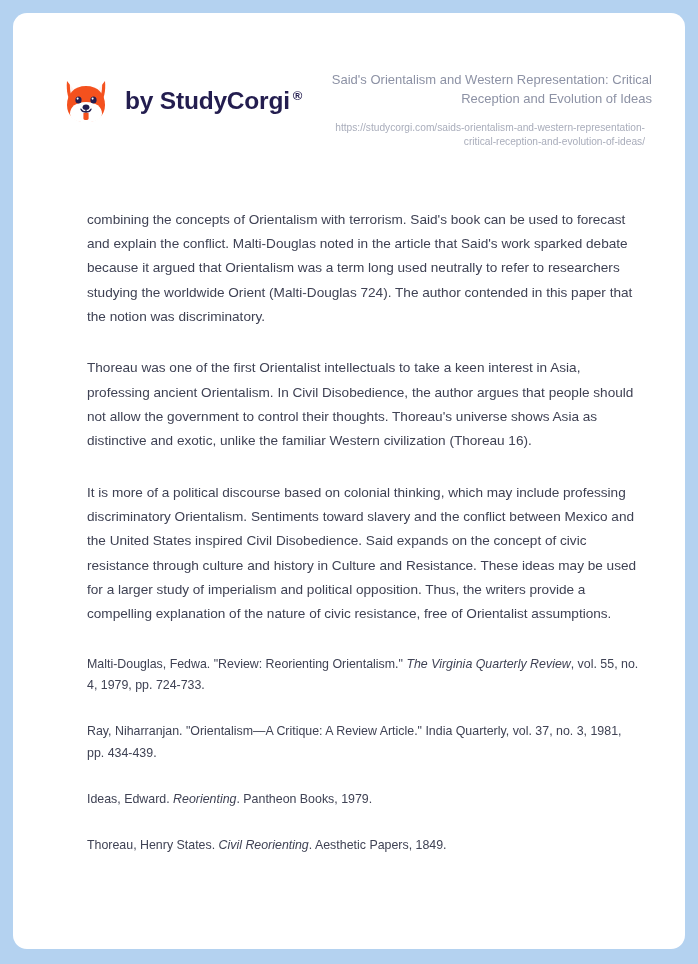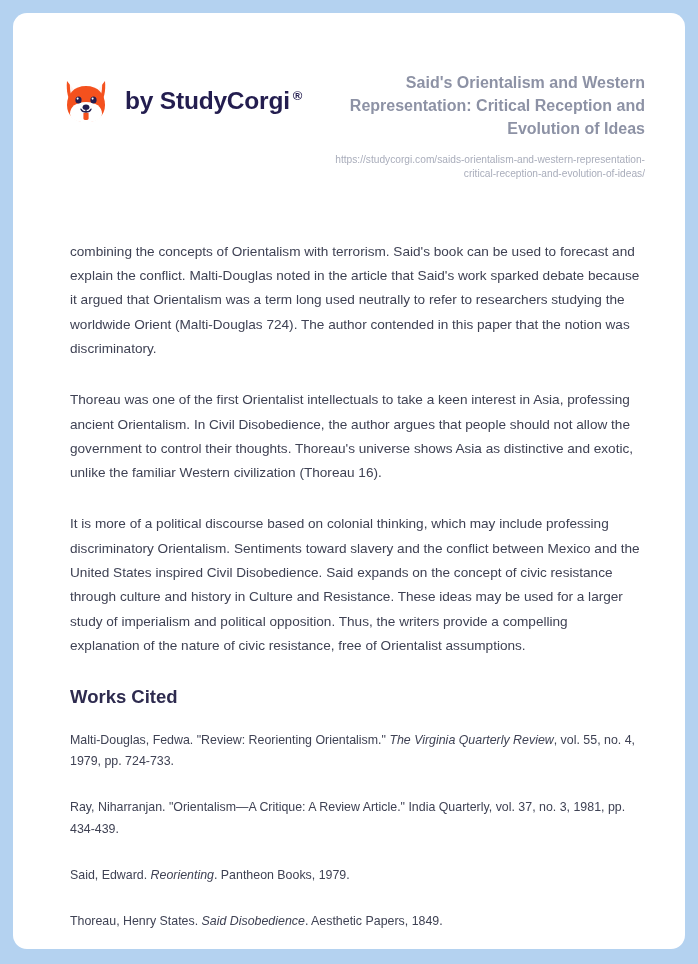--- a/index.html
+++ b/index.html
@@ -62,36 +62,36 @@
     margin-left: 3px;
     line-height: 1;
   }
   .header-meta {
     text-align: right;
     flex: 0 1 auto;
     max-width: 340px;
     padding-top: 8px;
   }
   .header-title {
-    font-size: 16px;
-    font-weight: bold;
+    font-size: 13px;
+    font-weight: normal;
     color: #8d92a5;
     line-height: 1.45;
-    margin: 0 12px 8px 0;
+    margin: 0 5px 8px 0;
   }
   .header-url {
     font-size: 10.2px;
     color: #a9adbb;
     line-height: 1.42;
     margin: 12px;
     word-break: break-word;
   }
   
   .doc-body {
-    padding: 0 45px 0 57px;
+    padding: 0 45px 0 74px;
     margin-top: 46px;
   }
   .doc-paragraph {
     font-size: 13.6px;
     line-height: 1.79;
     color: #3f4254;
     margin: 0 0 27px 0;
     text-align: left;
   }
   .doc-paragraph:last-child {
@@ -157,23 +157,22 @@
 
   </div>
 
   <div class="doc-body">
 
     <p class="doc-paragraph">combining the concepts of Orientalism with terrorism. Said's book can be used to forecast and explain the conflict. Malti-Douglas noted in the article that Said's work sparked debate because it argued that Orientalism was a term long used neutrally to refer to researchers studying the worldwide Orient (Malti-Douglas 724). The author contended in this paper that the notion was discriminatory.</p>
 
     <p class="doc-paragraph">Thoreau was one of the first Orientalist intellectuals to take a keen interest in Asia, professing ancient Orientalism. In Civil Disobedience, the author argues that people should not allow the government to control their thoughts. Thoreau's universe shows Asia as distinctive and exotic, unlike the familiar Western civilization (Thoreau 16).</p>
     <p class="doc-paragraph">It is more of a political discourse based on colonial thinking, which may include professing discriminatory Orientalism. Sentiments toward slavery and the conflict between Mexico and the United States inspired Civil Disobedience. Said expands on the concept of civic resistance through culture and history in Culture and Resistance. These ideas may be used for a larger study of imperialism and political opposition. Thus, the writers provide a compelling explanation of the nature of civic resistance, free of Orientalist assumptions.</p>
 
-    <h2 class="doc-heading">Works Cited</h2>
     <ul class="works-list">
       <li class="citation"><span>Malti-Douglas, Fedwa. "Review: Reorienting Orientalism." </span><i>The Virginia Quarterly Review</i><span>, vol. 55, no. 4, 1979, pp. 724-733.</span></li>
       <li class="citation"><span>Ray, Niharranjan. "Orientalism—A Critique: A Review Article." India Quarterly, vol. 37, no. 3, 1981, pp. 434-439.</span><i></i><span></span></li>
-      <li class="citation"><span>Said, Edward. </span><i>Reorienting</i><span>. Pantheon Books, 1979.</span></li>
-      <li class="citation"><span>Thoreau, Henry States. </span><i>Said Disobedience</i><span>. Aesthetic Papers, 1849.</span></li>
+      <li class="citation"><span>Ideas, Edward. </span><i>Reorienting</i><span>. Pantheon Books, 1979.</span></li>
+      <li class="citation"><span>Thoreau, Henry States. </span><i>Civil Reorienting</i><span>. Aesthetic Papers, 1849.</span></li>
     </ul>
 
   </div>
 
 </div>
 
 </body></html>

